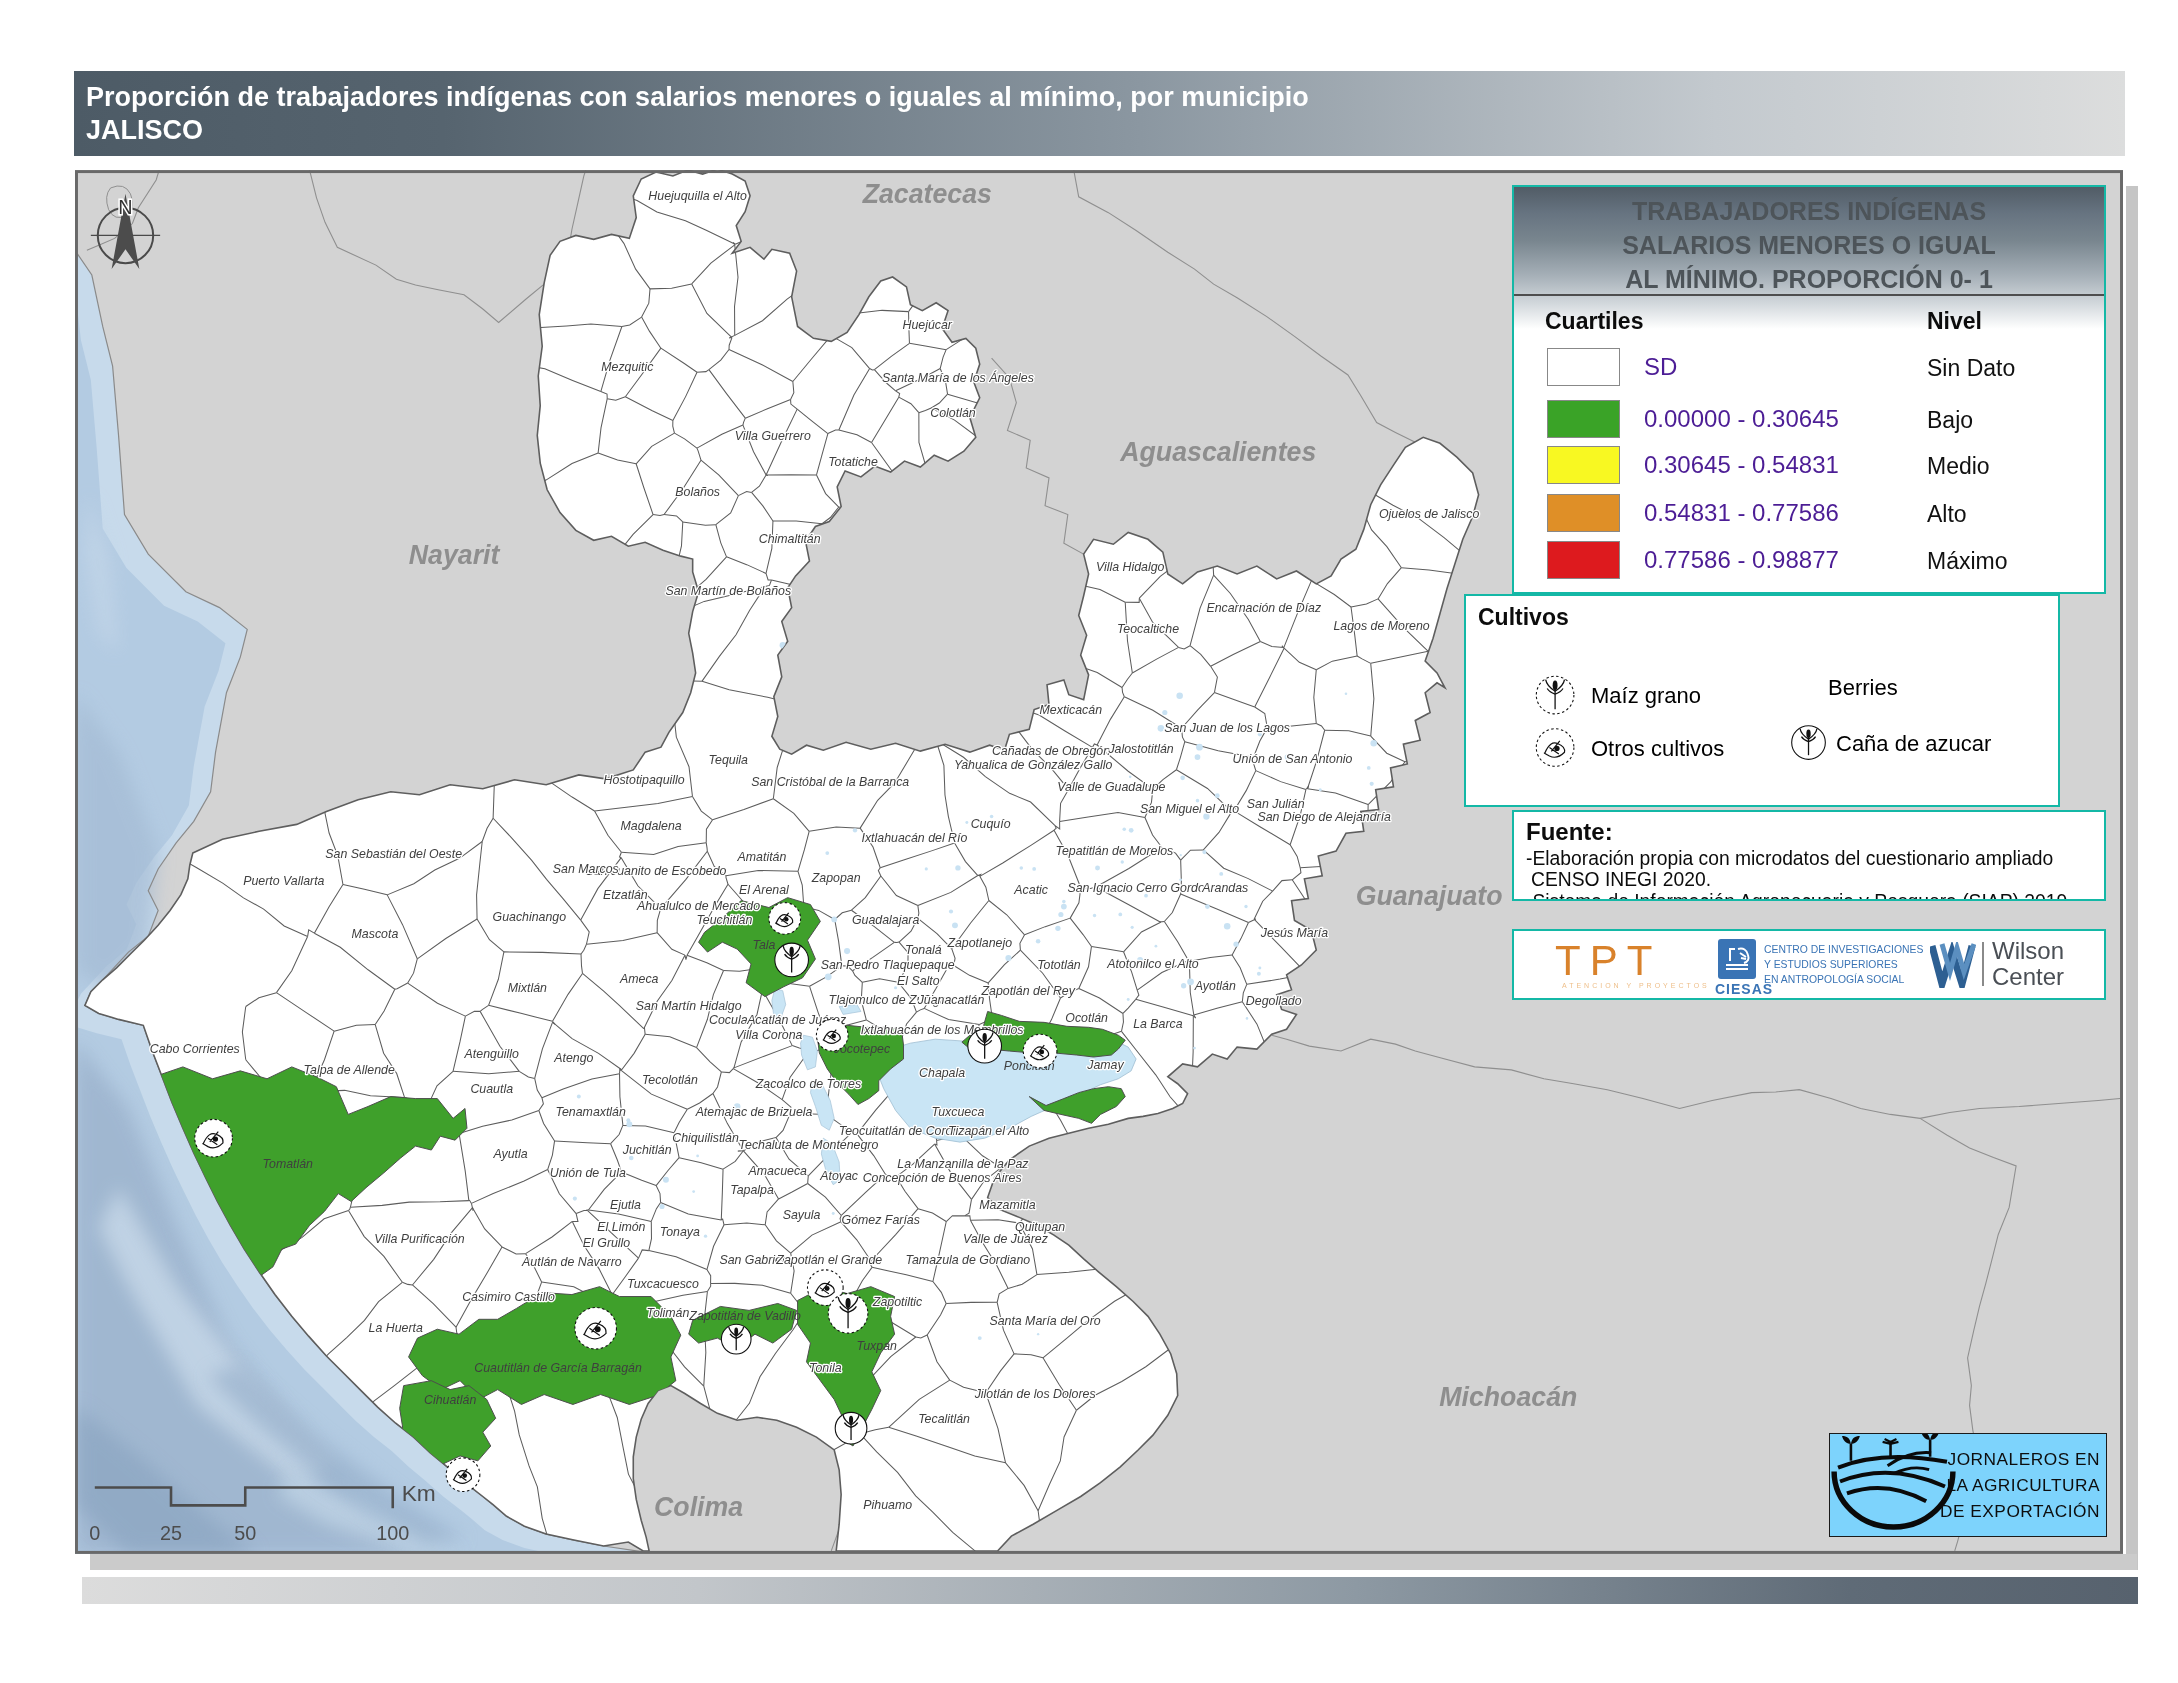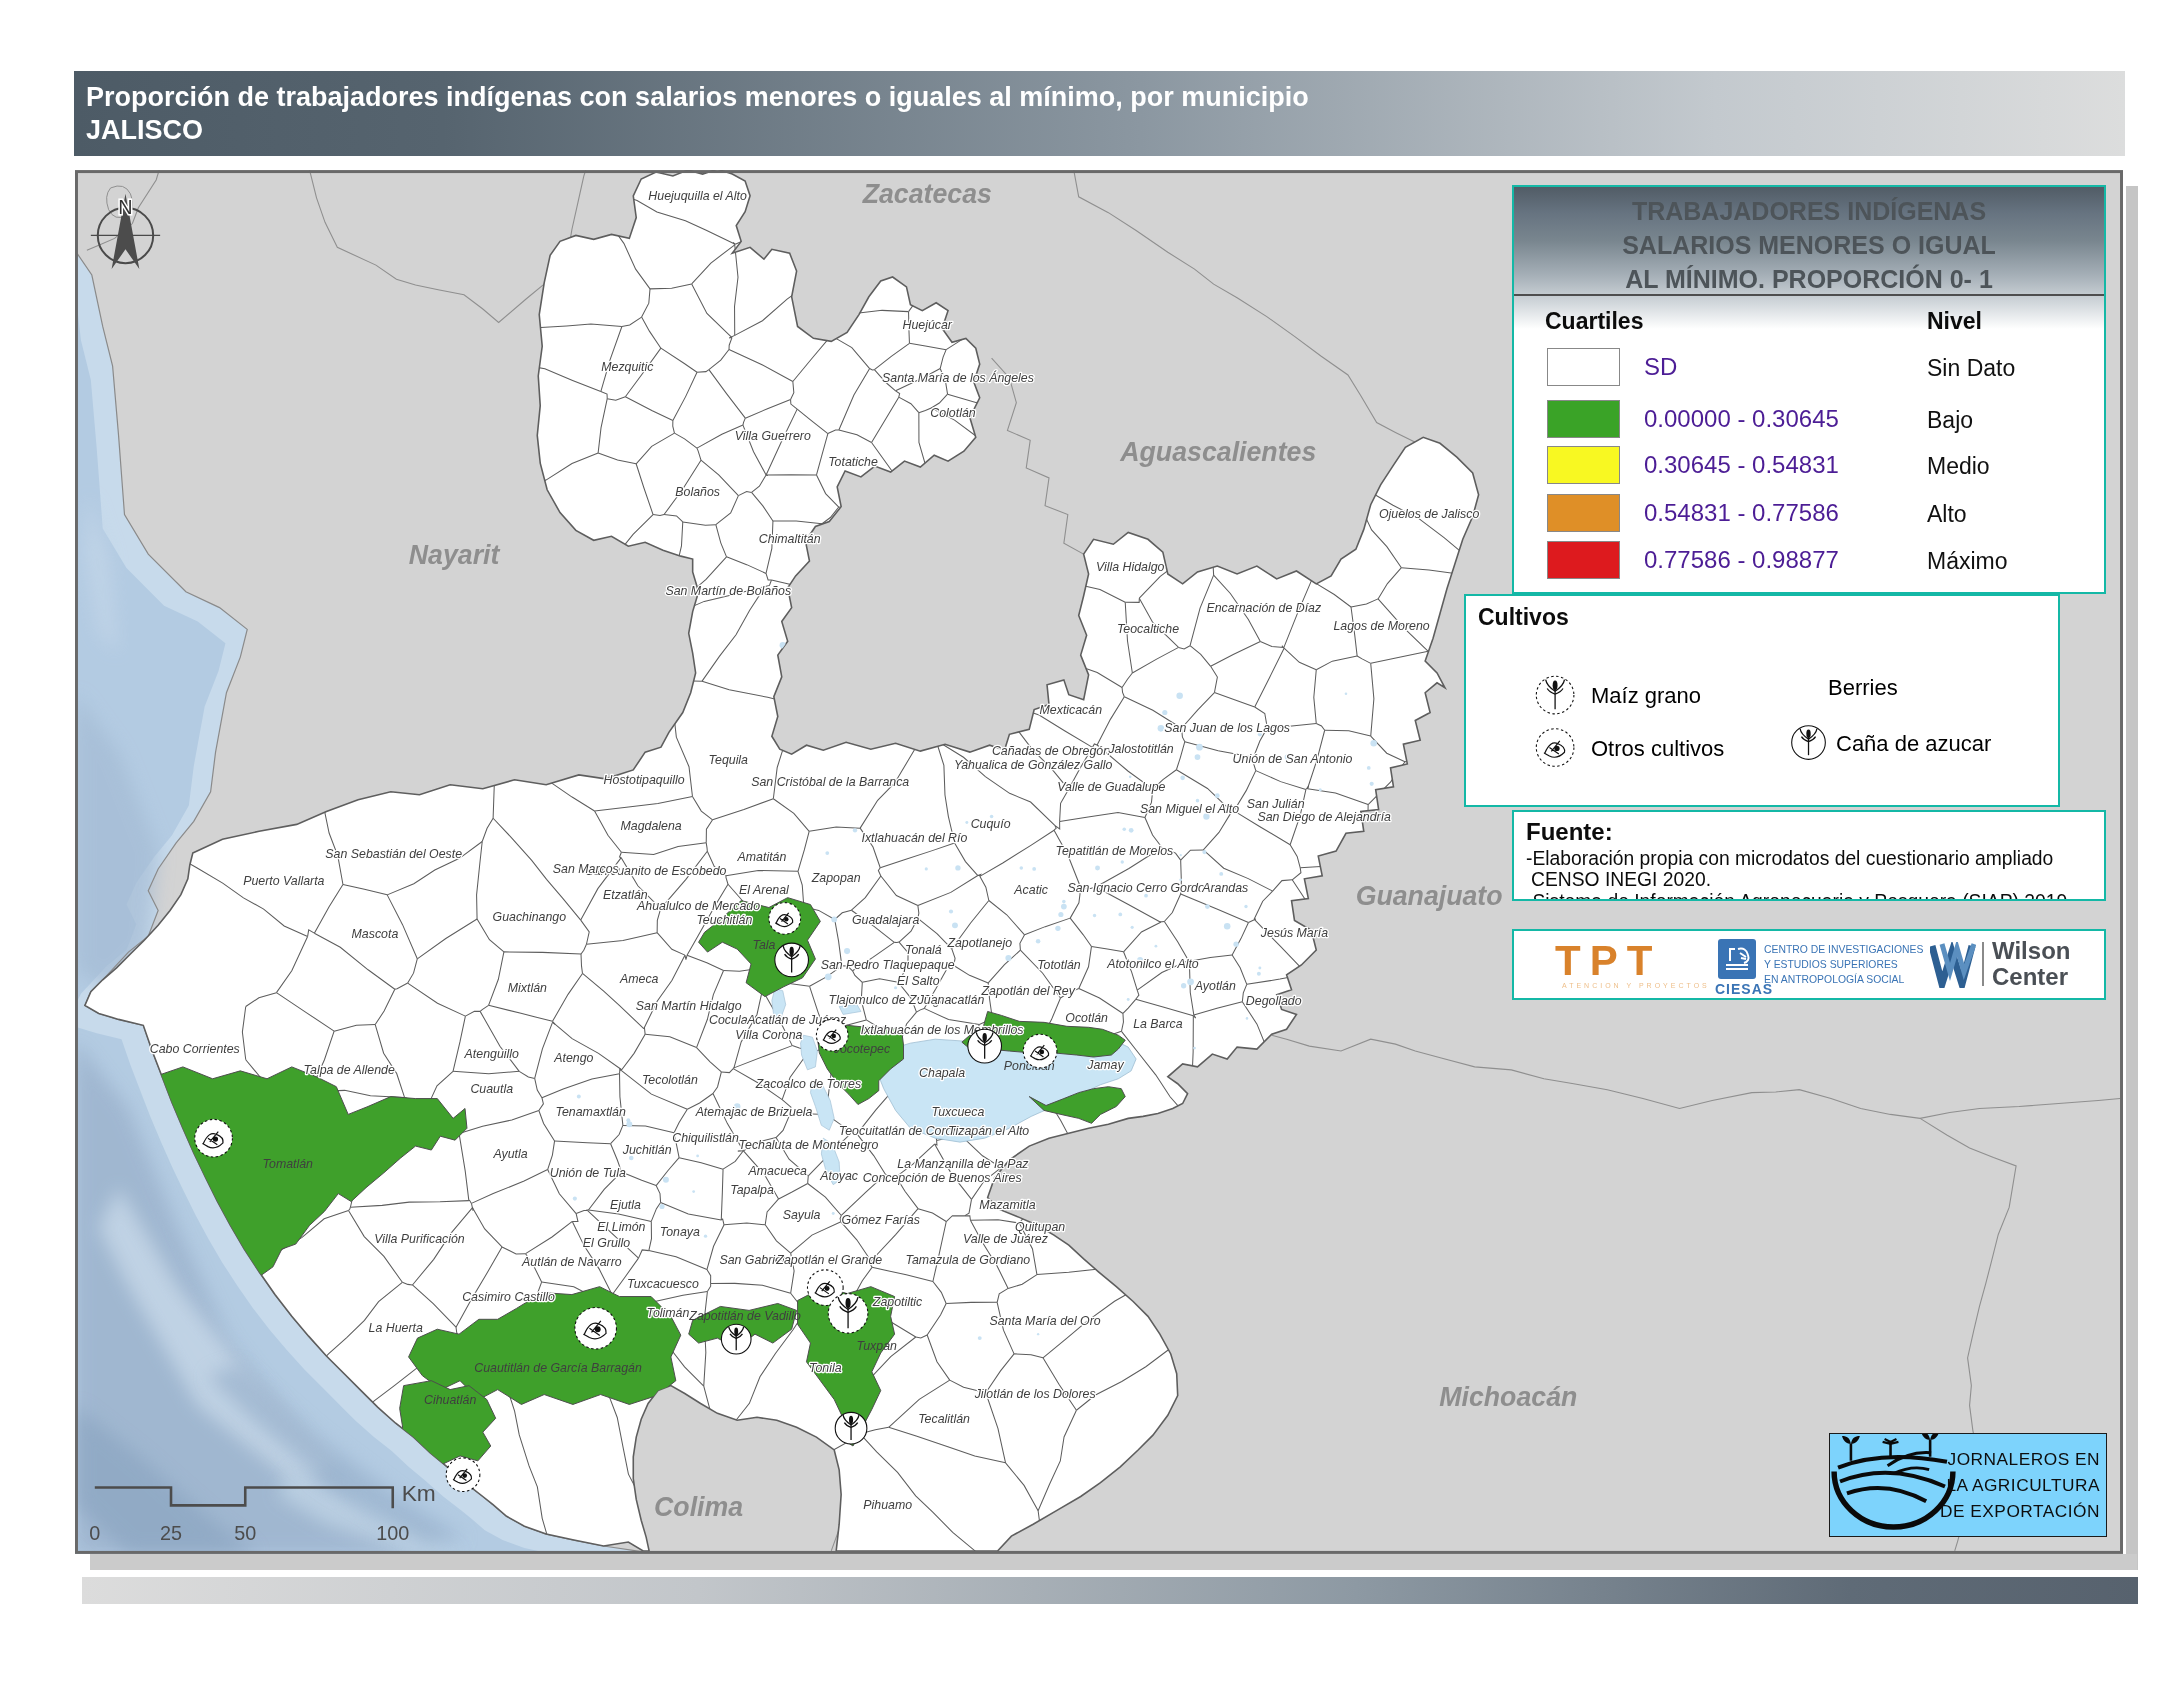--- a/index.html
+++ b/index.html
@@ -1032,35 +1032,35 @@
 </div>
 
 <div id="leg3" class="abs legbox">
  <div class="abs" style="left:12px;top:6px;font-weight:bold;font-size:24px">Fuente:</div>
  <div class="abs" style="left:12px;top:36px">-Elaboración propia con microdatos del cuestionario ampliado</div>
  <div class="abs" style="left:17px;top:57px">CENSO INEGI 2020.</div>
  <div class="abs" style="left:12px;top:79px">-Sistema de Información Agropecuaria y Pesquera (SIAP) 2019</div>
 </div>
 
 <div id="leg4" class="abs legbox">
- <div class="abs" style="left:41px;top:6px;font-weight:bold;font-size:42px;color:#d9822b;letter-spacing:9px">TPT</div>
+ <div class="abs" style="left:41px;top:6px;font-weight:normal;font-size:42px;color:#d9822b;letter-spacing:9px">TPT</div>
  <div class="abs" style="left:48px;top:51px;font-size:7px;color:#eebf8a;letter-spacing:3px">ATENCION Y PROYECTOS</div>
  <div class="abs" style="left:204px;top:8px;width:38px;height:40px;background:#3a74b5;border-radius:3px">
    <svg width="38" height="40" viewBox="0 0 38 40">
         <path d="M8,30 h22 M8,26 h22 M12,22 v-12 h5 M20,10 q8,-2 10,6 q2,6 -4,8 M22,14 l6,4 M23,19 l5,1" stroke="#fff" stroke-width="2" fill="none"></path>
       </svg>
  </div>
  <div class="abs" style="left:201px;top:50px;font-weight:bold;font-size:14px;color:#3a74b5;letter-spacing:1px">CIESAS</div>
  <div class="abs" style="left:250px;top:11px;font-weight:normal;font-size:10.4px;line-height:15px;color:#3a74b5">CENTRO DE INVESTIGACIONES<br>Y ESTUDIOS SUPERIORES<br>EN ANTROPOLOGÍA SOCIAL</div>
  <svg class="abs" style="left:416px;top:11px" width="46" height="46" viewBox="0 0 46 46">
   <path d="M2,4 L12,42 L22,10 L32,42 L42,4" fill="none" stroke="#2d5f92" stroke-width="7"></path>
   <path d="M12,2 L20,30 L27,6 L34,30 L44,2" fill="none" stroke="#5b8fc0" stroke-width="5"></path>
  </svg>
  <div class="abs" style="left:468px;top:11px;width:2px;height:44px;background:#8a8a8a"></div>
- <div class="abs" style="left:478px;top:7px;font-weight:bold;font-size:24px;line-height:26px;color:#4a4f55">Wilson<br>Center</div>
+ <div class="abs" style="left:478px;top:7px;font-weight:normal;font-size:24px;line-height:26px;color:#4a4f55">Wilson<br>Center</div>
 </div>
 
 <div id="jorn" class="abs">
  <svg class="abs" style="left:1px;top:0px" width="125" height="100" viewBox="0 0 126 101">
   <path d="M3,38 a60,56 0 0,0 120,0" fill="none" stroke="#0a0a0a" stroke-width="5.5"></path>
   <path d="M7,34 q44,-18 110,-6" fill="none" stroke="#0a0a0a" stroke-width="4"></path>
   <path d="M9,48 q50,-20 106,5" fill="none" stroke="#0a0a0a" stroke-width="4"></path>
   <path d="M16,60 q40,-14 80,8" fill="none" stroke="#0a0a0a" stroke-width="4"></path>
   <path d="M57,32 q22,-15 44,-13 M63,40 q19,-9 36,-4" fill="none" stroke="#0a0a0a" stroke-width="3"></path>
   <path d="M20,27 V10 M60,25 V8 M100,23 V6" stroke="#0a0a0a" stroke-width="2.6" fill="none"></path>

